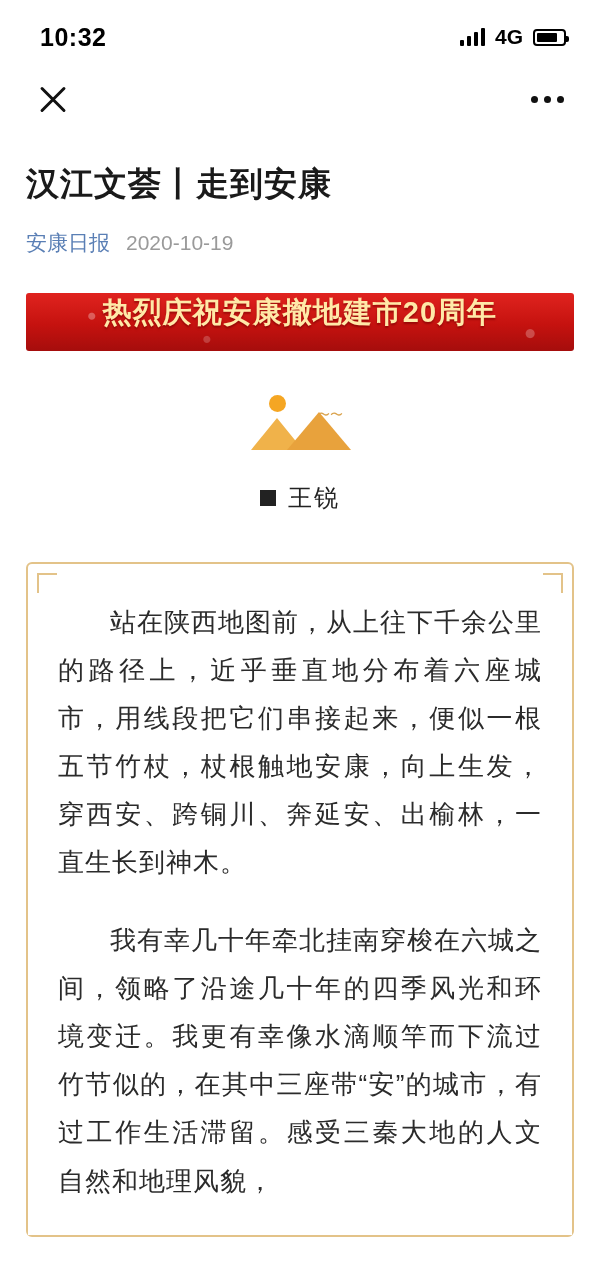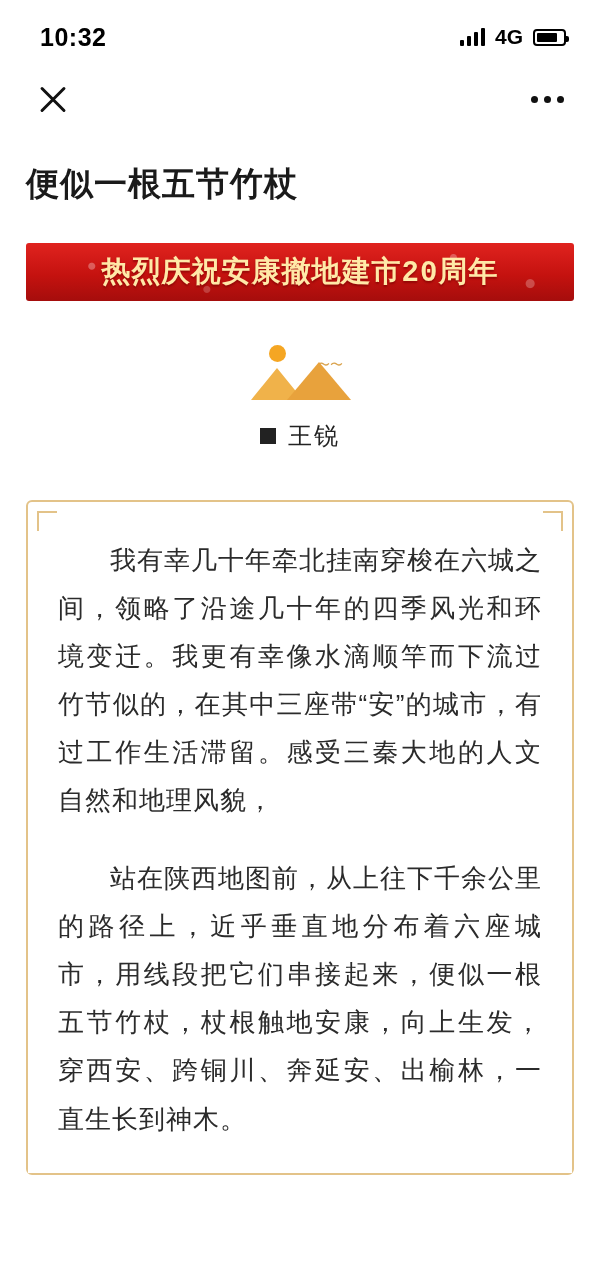--- a/index.html
+++ b/index.html
@@ -157,25 +157,23 @@
     margin: 36px 0 0 0;
     height: 58px;
     border-radius: 3px;
     background:
       radial-gradient(circle at 12% 40%, rgba(255,255,255,0.30) 0 3px, transparent 4px),
       radial-gradient(circle at 78% 25%, rgba(255,255,255,0.28) 0 3px, transparent 4px),
       radial-gradient(circle at 92% 70%, rgba(255,255,255,0.25) 0 4px, transparent 5px),
       radial-gradient(circle at 33% 80%, rgba(255,255,255,0.20) 0 3px, transparent 4px),
       linear-gradient(180deg, #e0231f 0%, #c5120f 55%, #a50d0c 100%);
     display: flex;
-    align-items: center;
     justify-content: center;
     overflow: hidden;
     position: relative;
-    font-family: Liberation Mono, monospace;
   }
   .banner-text {
     font-size: 29px;
     font-weight: 700;
     color: #ffe9a8;
     letter-spacing: 1px;
     text-shadow: 0 2px 2px rgba(120,0,0,0.6);
     white-space: nowrap;
   }
 
@@ -224,21 +222,21 @@
     border-width: 0 32px 38px 32px;
     border-color: transparent transparent #e8a23c transparent;
   }
   .headline-title {
     font-size: 34px;
     font-weight: 700;
     color: #d9a441;
     letter-spacing: 4px;
   }
   .author-row {
-    margin-top: 20px;
+    margin-top: 32px;
     display: flex;
     align-items: center;
     justify-content: center;
     gap: 12px;
   }
   .author-square {
     width: 16px;
     height: 16px;
     background: #222;
     display: block;
@@ -309,22 +307,26 @@
   <div class="nav-close"></div>
   <div class="nav-more">
       <i></i>
       <i></i>
       <i></i>
     </div>
 </div>
 
 <div class="article">
 
-  <h1 class="article-title">便似一根五节竹杖</h1>
-
+  <h1 class="article-title">汉江文荟丨走到安康</h1>
+
+  <div class="meta-row">
+    <span class="meta-source">安康日报</span>
+    <span class="meta-date">2020-10-19</span>
+  </div>
 
   <div class="banner">
     <span class="banner-text">热烈庆祝安康撤地建市20周年</span>
   </div>
 
   <div class="headline-block">
     <div class="mountain-wrap">
       <span class="sun"></span>
       <span class="bird">〜〜</span>
       <span class="mtn left"></span>
@@ -332,18 +334,18 @@
     </div>
     <div class="author-row">
       <span class="author-square"></span>
       <span class="author-name">王锐</span>
     </div>
   </div>
 
   <div class="body-frame">
     <span class="corner tl"></span>
     <span class="corner tr"></span>
+    <p class="para">站在陕西地图前，从上往下千余公里的路径上，近乎垂直地分布着六座城市，用线段把它们串接起来，便似一根五节竹杖，杖根触地安康，向上生发，穿西安、跨铜川、奔延安、出榆林，一直生长到神木。</p>
     <p class="para">我有幸几十年牵北挂南穿梭在六城之间，领略了沿途几十年的四季风光和环境变迁。我更有幸像水滴顺竿而下流过竹节似的，在其中三座带“安”的城市，有过工作生活滞留。感受三秦大地的人文自然和地理风貌，</p>
-    <p class="para">站在陕西地图前，从上往下千余公里的路径上，近乎垂直地分布着六座城市，用线段把它们串接起来，便似一根五节竹杖，杖根触地安康，向上生发，穿西安、跨铜川、奔延安、出榆林，一直生长到神木。</p>
     <div class="fade-bottom"></div>
   </div>
 
 </div>
 
 </body></html>

